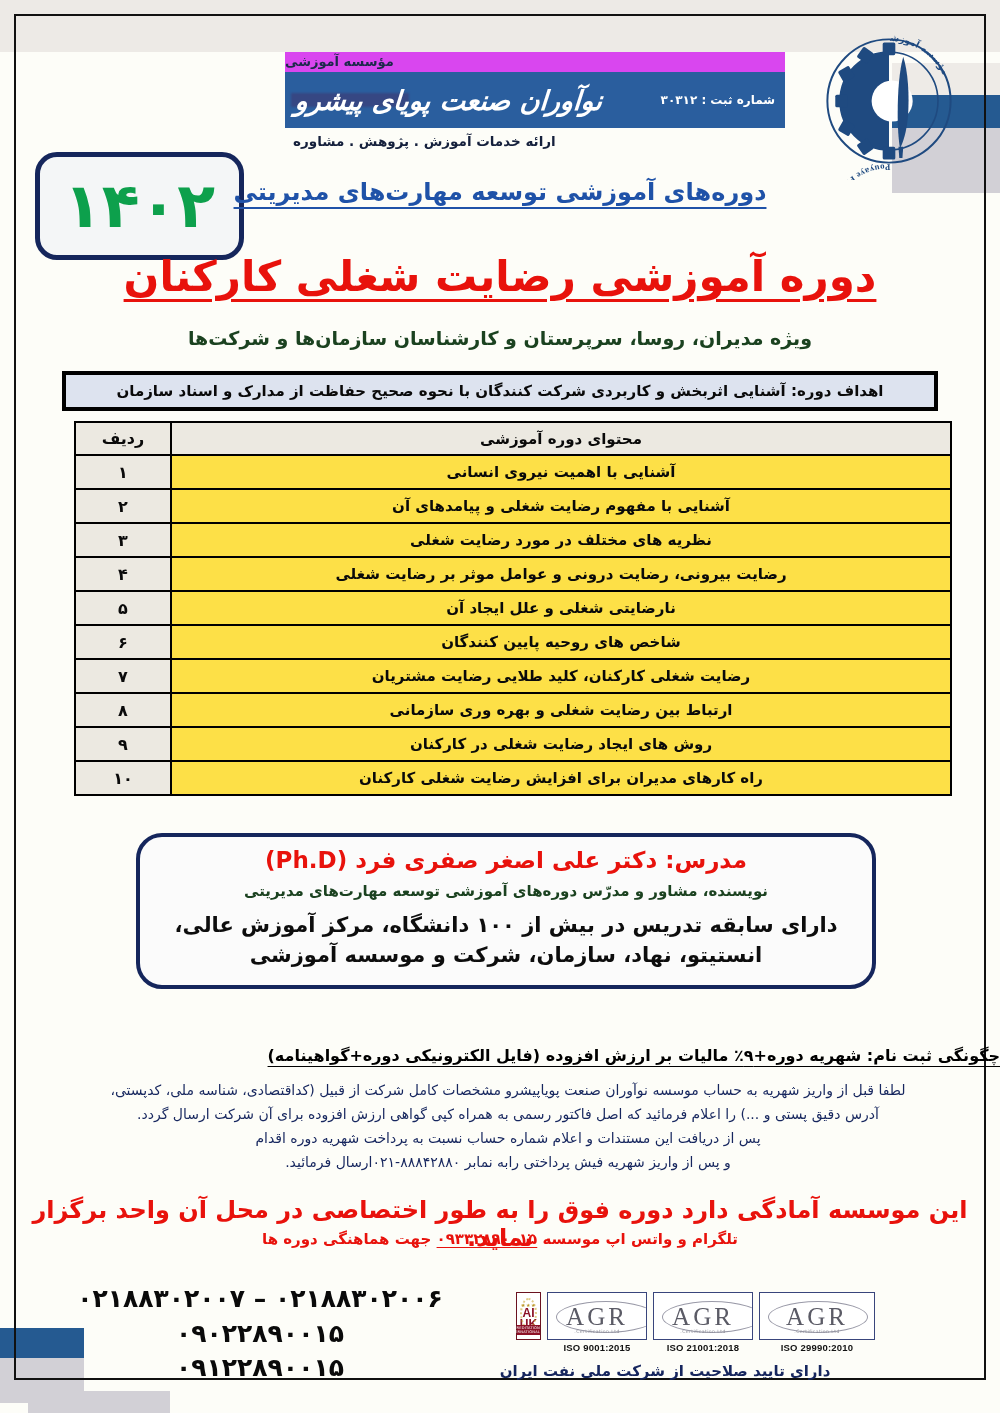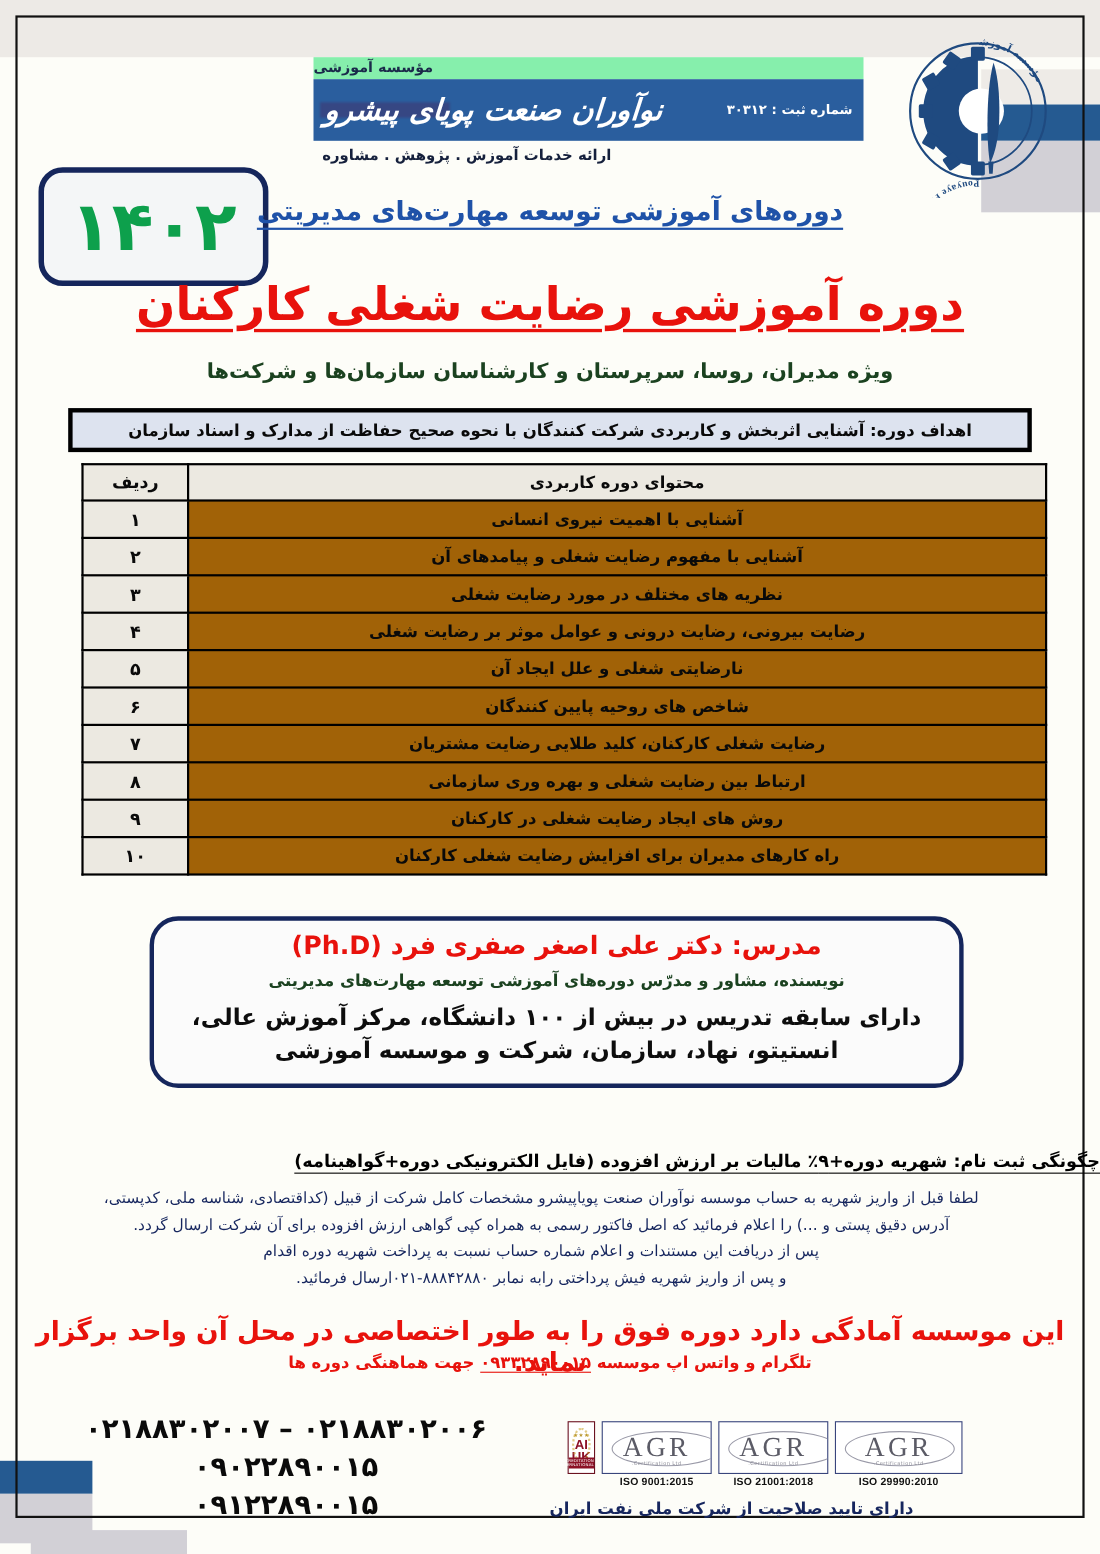--- a/index.html
+++ b/index.html
@@ -57,21 +57,21 @@
     z-index: 4;
     height: 175px;
   }
   #brand-block {
     position: absolute;
     right: 215px; top: 52px;
     width: 500px;
     text-align: left;
   }
   #brand-kicker {
-    background: #86efac;
+    background: #d946ef;
     color: #1b2a4a;
     font-size: 13px;
     font-weight: bold;
     text-align: left;
     padding: 2px 14px 3px 0;
     letter-spacing: 0;
   }
   #brand-bar {
     background: #2a5party;
     background: #2a5e9e;
@@ -205,21 +205,21 @@
   }
   #course-table th, #course-table td {
     border: 2px solid #000;
     text-align: center;
     font-weight: bold;
     color: #0a0a0a;
   }
   #course-table th.h-content, #course-table td.c-content {
     width: 780px;
     font-size: 15px;
-    background: #a16207;
+    background: #fde047;
     padding: 6px 4px;
   }
   #course-table th.h-num, #course-table td.c-num {
     width: 96px;
     font-size: 16px;
     background: #ece9e1;
     padding: 6px 2px;
   }
   #course-table thead th {
     background: #ece9e1 !important;
@@ -267,21 +267,21 @@
     text-align: right;
     color: #000000;
     font-size: 16px;
     font-weight: bold;
     text-decoration: underline;
     text-underline-offset: 5px;
     z-index: 6;
   }
   #reg-body {
     position: absolute;
-    left: 64px; top: 1078px;
+    left: 80px; top: 1078px;
     width: 856px;
     text-align: center;
     color: #16265e;
     font-size: 14px;
     line-height: 1.72;
     font-weight: normal;
     z-index: 6;
   }
   #reg-body p { margin: 0; }
 
@@ -478,21 +478,21 @@
 <div id="main-title">دوره آموزشی رضایت شغلی کارکنان</div>
 <div id="audience-line">ویژه  مدیران، روسا، سرپرستان و کارشناسان سازمان‌ها و شرکت‌ها</div>
 
 <div id="objectives">
   <span id="objectives-text">اهداف دوره:  آشنایی اثربخش و کاربردی شرکت کنندگان  با  نحوه صحیح حفاظت از مدارک و اسناد سازمان</span>
 </div>
 
 <table id="course-table">
   <thead>
     <tr>
-      <th class="h-content">محتوای دوره کاربردی</th>
+      <th class="h-content">محتوای دوره آموزشی</th>
       <th class="h-num">ردیف</th>
     </tr>
   </thead>
   <tbody id="course-table-body">
       <tr>
         <td class="c-content">آشنایی با اهمیت نیروی انسانی</td>
         <td class="c-num">۱</td>
       </tr>
       <tr>
         <td class="c-content">آشنایی با مفهوم رضایت شغلی و پیامدهای آن</td>

